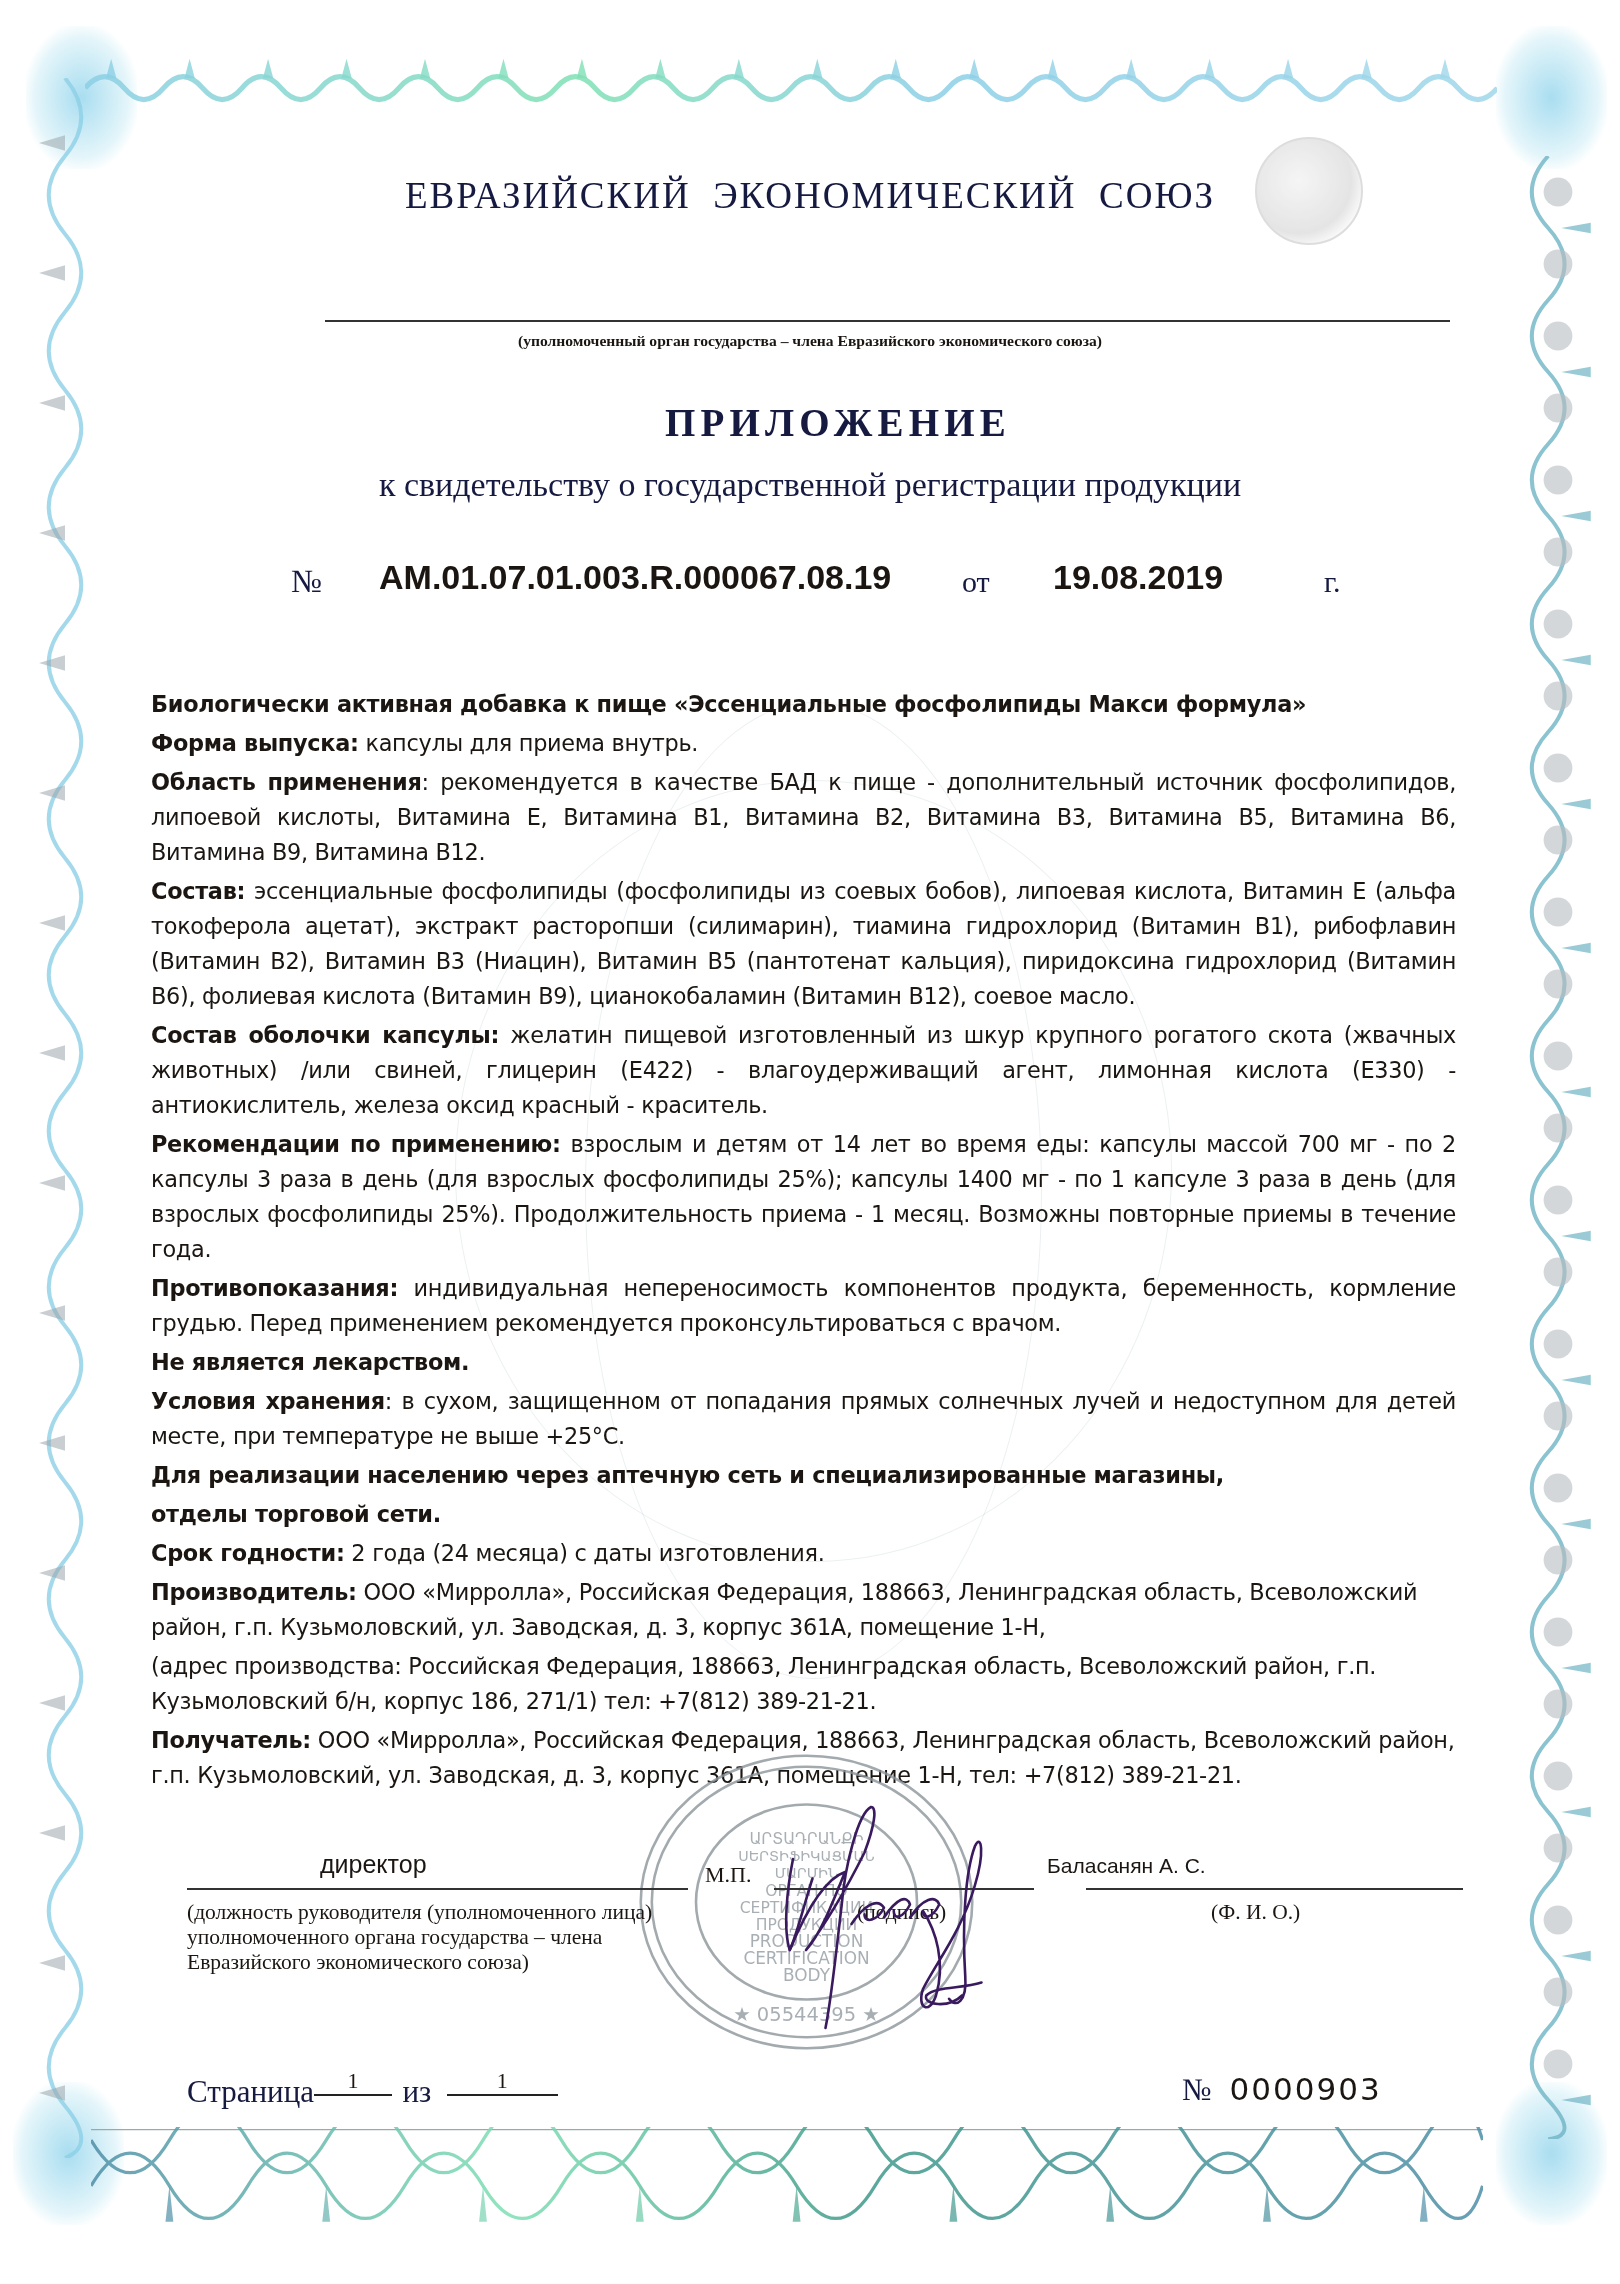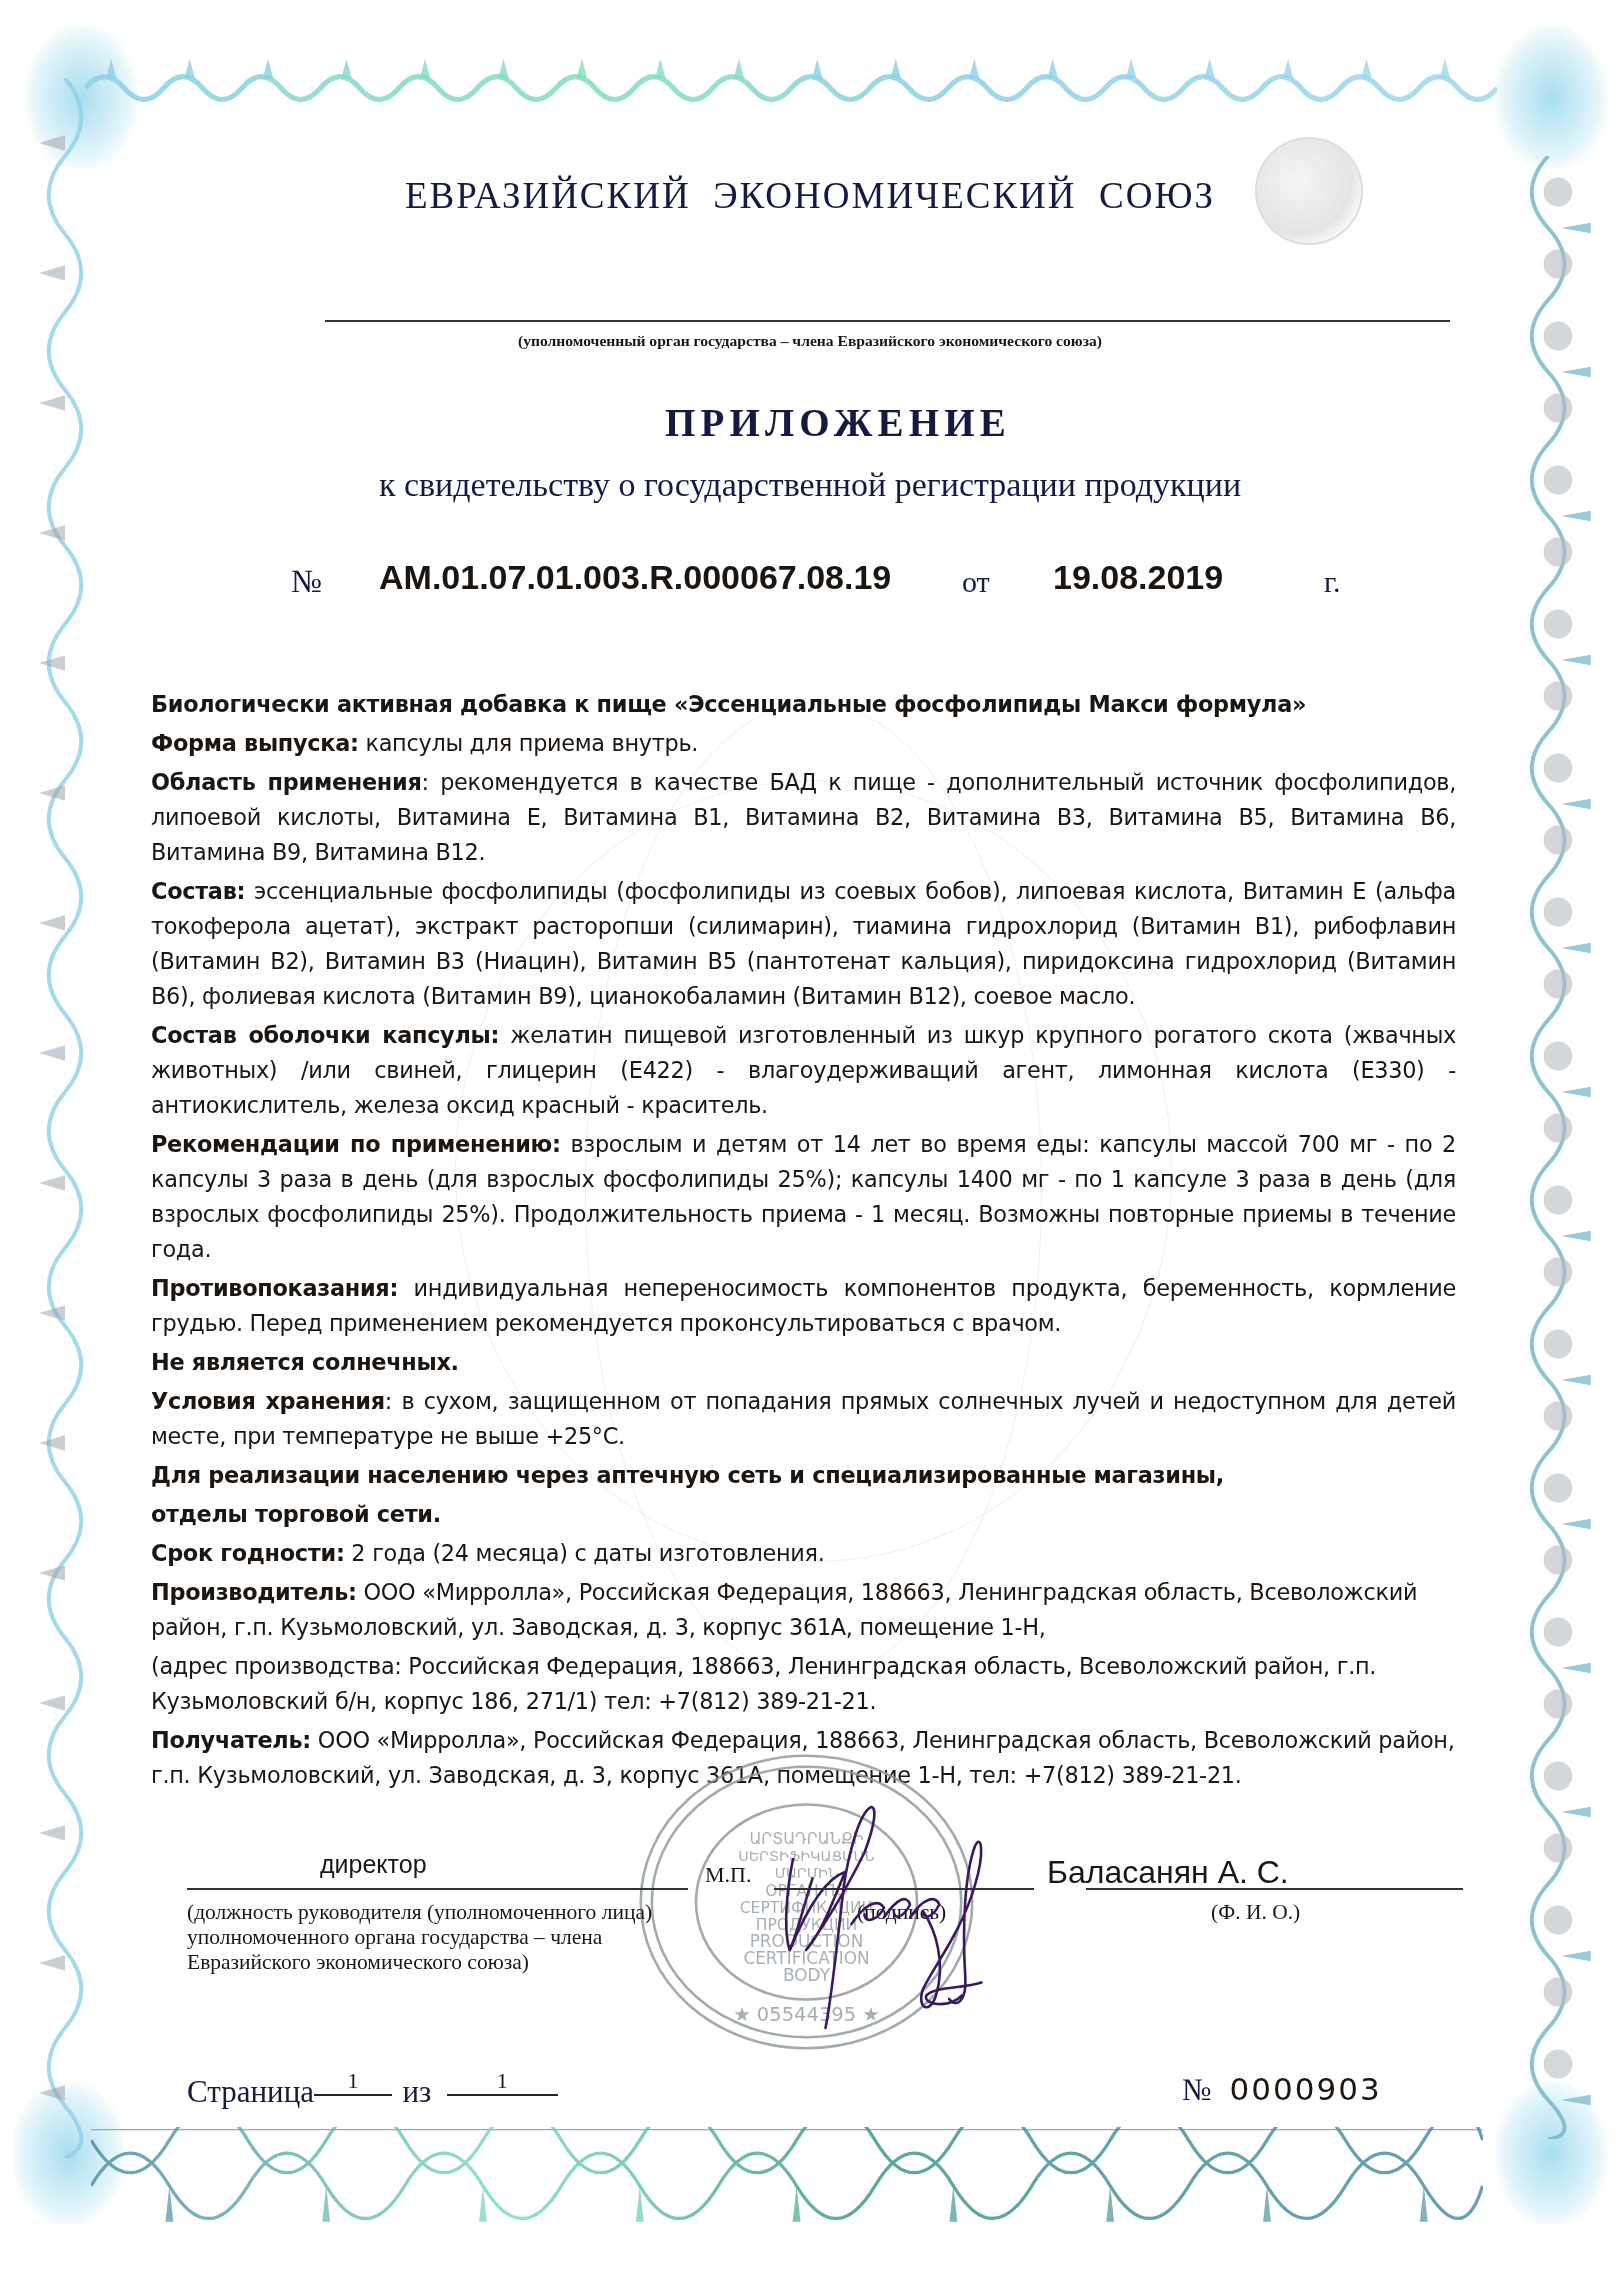--- a/index.html
+++ b/index.html
@@ -69,21 +69,21 @@
   .body-text p { margin: 4px; }
   .body-text b { font-weight: bold; }
 
   
   .sig-block { position: absolute; left: 0; top: 0; width: 100%; height: 100%; }
   .sig-position { position: absolute; left: 320px; top: 1850px; font-family: "Liberation Sans", sans-serif; font-size: 25px; color: #1b1612; }
   .sig-rule-left { position: absolute; left: 187px; top: 1888px; width: 501px; border-top: 2px solid #333; }
   .sig-mp { position: absolute; left: 705px; top: 1862px; font-family: "Liberation Serif", serif; font-size: 22px; color: #1b1612; }
   .sig-rule-mid { position: absolute; left: 774px; top: 1888px; width: 260px; border-top: 2px solid #333; }
   .sig-rule-right { position: absolute; left: 1086px; top: 1888px; width: 377px; border-top: 2px solid #333; }
-  .sig-name { position: absolute; left: 1047px; top: 1854px; font-family: "Liberation Sans", sans-serif; font-size: 32px; color: #1b1612; }
+  .sig-name { position: absolute; left: 1047px; top: 1854px; font-family: "Liberation Sans", sans-serif; font-size: 21px; color: #1b1612; }
   .sig-caption-left { position: absolute; left: 187px; top: 1900px; width: 533px;
     font-family: "Liberation Serif", serif; font-size: 21.5px; line-height: 25px; color: #1b1612; }
   .sig-caption-sign { position: absolute; left: 857px; top: 1900px; font-family: "Liberation Serif", serif; font-size: 21.5px; color: #1b1612; }
   .sig-caption-fio { position: absolute; left: 1211px; top: 1900px; font-family: "Liberation Serif", serif; font-size: 21.5px; color: #1b1612; }
 
   .stamp { position: absolute; left: 631px; top: 1749px; width: 351px; height: 306px; }
   .signature { position: absolute; left: 767px; top: 1781px; width: 338px; height: 273px; }
 
   
   .page-line { position: absolute; left: 187px; top: 2074px; font-family: "Liberation Serif", serif; font-size: 31px; color: #161a40; }
@@ -210,21 +210,21 @@
   </div>
 
   <div class="body-text">
     <p><b>Биологически активная добавка к пище «Эссенциальные фосфолипиды Макси формула»</b></p>
     <p><b>Форма выпуска:</b><span> капсулы для приема внутрь.</span></p>
     <p><b>Область применения</b><span>: рекомендуется в качестве БАД к пище - дополнительный источник фосфолипидов, липоевой кислоты, Витамина Е, Витамина В1, Витамина В2, Витамина В3, Витамина В5, Витамина В6, Витамина В9, Витамина В12.</span></p>
     <p><b>Состав:</b><span> эссенциальные фосфолипиды (фосфолипиды из соевых бобов), липоевая кислота, Витамин Е (альфа токоферола ацетат), экстракт расторопши (силимарин), тиамина гидрохлорид (Витамин В1), рибофлавин (Витамин В2), Витамин В3 (Ниацин), Витамин В5 (пантотенат кальция), пиридоксина гидрохлорид (Витамин В6), фолиевая кислота (Витамин В9), цианокобаламин (Витамин В12), соевое масло.</span></p>
     <p><b>Состав оболочки капсулы:</b><span> желатин пищевой изготовленный из шкур крупного рогатого скота (жвачных животных) /или свиней, глицерин (Е422) - влагоудерживащий агент, лимонная кислота (Е330) - антиокислитель, железа оксид красный - краситель.</span></p>
     <p><b>Рекомендации по применению:</b><span> взрослым и детям от 14 лет во время еды: капсулы массой 700 мг - по 2 капсулы 3 раза в день (для взрослых фосфолипиды 25%); капсулы 1400 мг - по 1 капсуле 3 раза в день (для взрослых фосфолипиды 25%). Продолжительность приема - 1 месяц. Возможны повторные приемы в течение года.</span></p>
     <p><b>Противопоказания:</b><span> индивидуальная непереносимость компонентов продукта, беременность, кормление грудью. Перед применением рекомендуется проконсультироваться с врачом.</span></p>
-    <p><b>Не является солнечных.</b></p>
+    <p><b>Не является лекарством.</b></p>
     <p><b>Условия хранения</b><span>: в сухом, защищенном от попадания прямых солнечных лучей и недоступном для детей месте, при температуре не выше +25°С.</span></p>
     <p style="text-align:left;"><b>Для реализации населению через аптечную сеть и специализированные магазины,</b></p>
     <p><b>отделы торговой сети.</b></p>
     <p><b>Срок годности:</b><span> 2 года (24 месяца) с даты изготовления.</span></p>
     <p style="text-align:left;"><b>Производитель:</b><span> ООО «Мирролла», Российская Федерация, 188663, Ленинградская область, Всеволожский район, г.п. Кузьмоловский, ул. Заводская, д. 3, корпус 361А, помещение 1-Н,</span></p>
     <p style="text-align:left;"><span>(адрес производства: Российская Федерация, 188663, Ленинградская область, Всеволожский район, г.п. Кузьмоловский б/н, корпус 186, 271/1) тел: +7(812) 389-21-21.</span></p>
     <p style="text-align:left;"><b>Получатель:</b><span> ООО «Мирролла», Российская Федерация, 188663, Ленинградская область, Всеволожский район, г.п. Кузьмоловский, ул. Заводская, д. 3, корпус 361А, помещение 1-Н, тел: +7(812) 389-21-21.</span></p>
   </div>
 
   <div class="sig-block">

